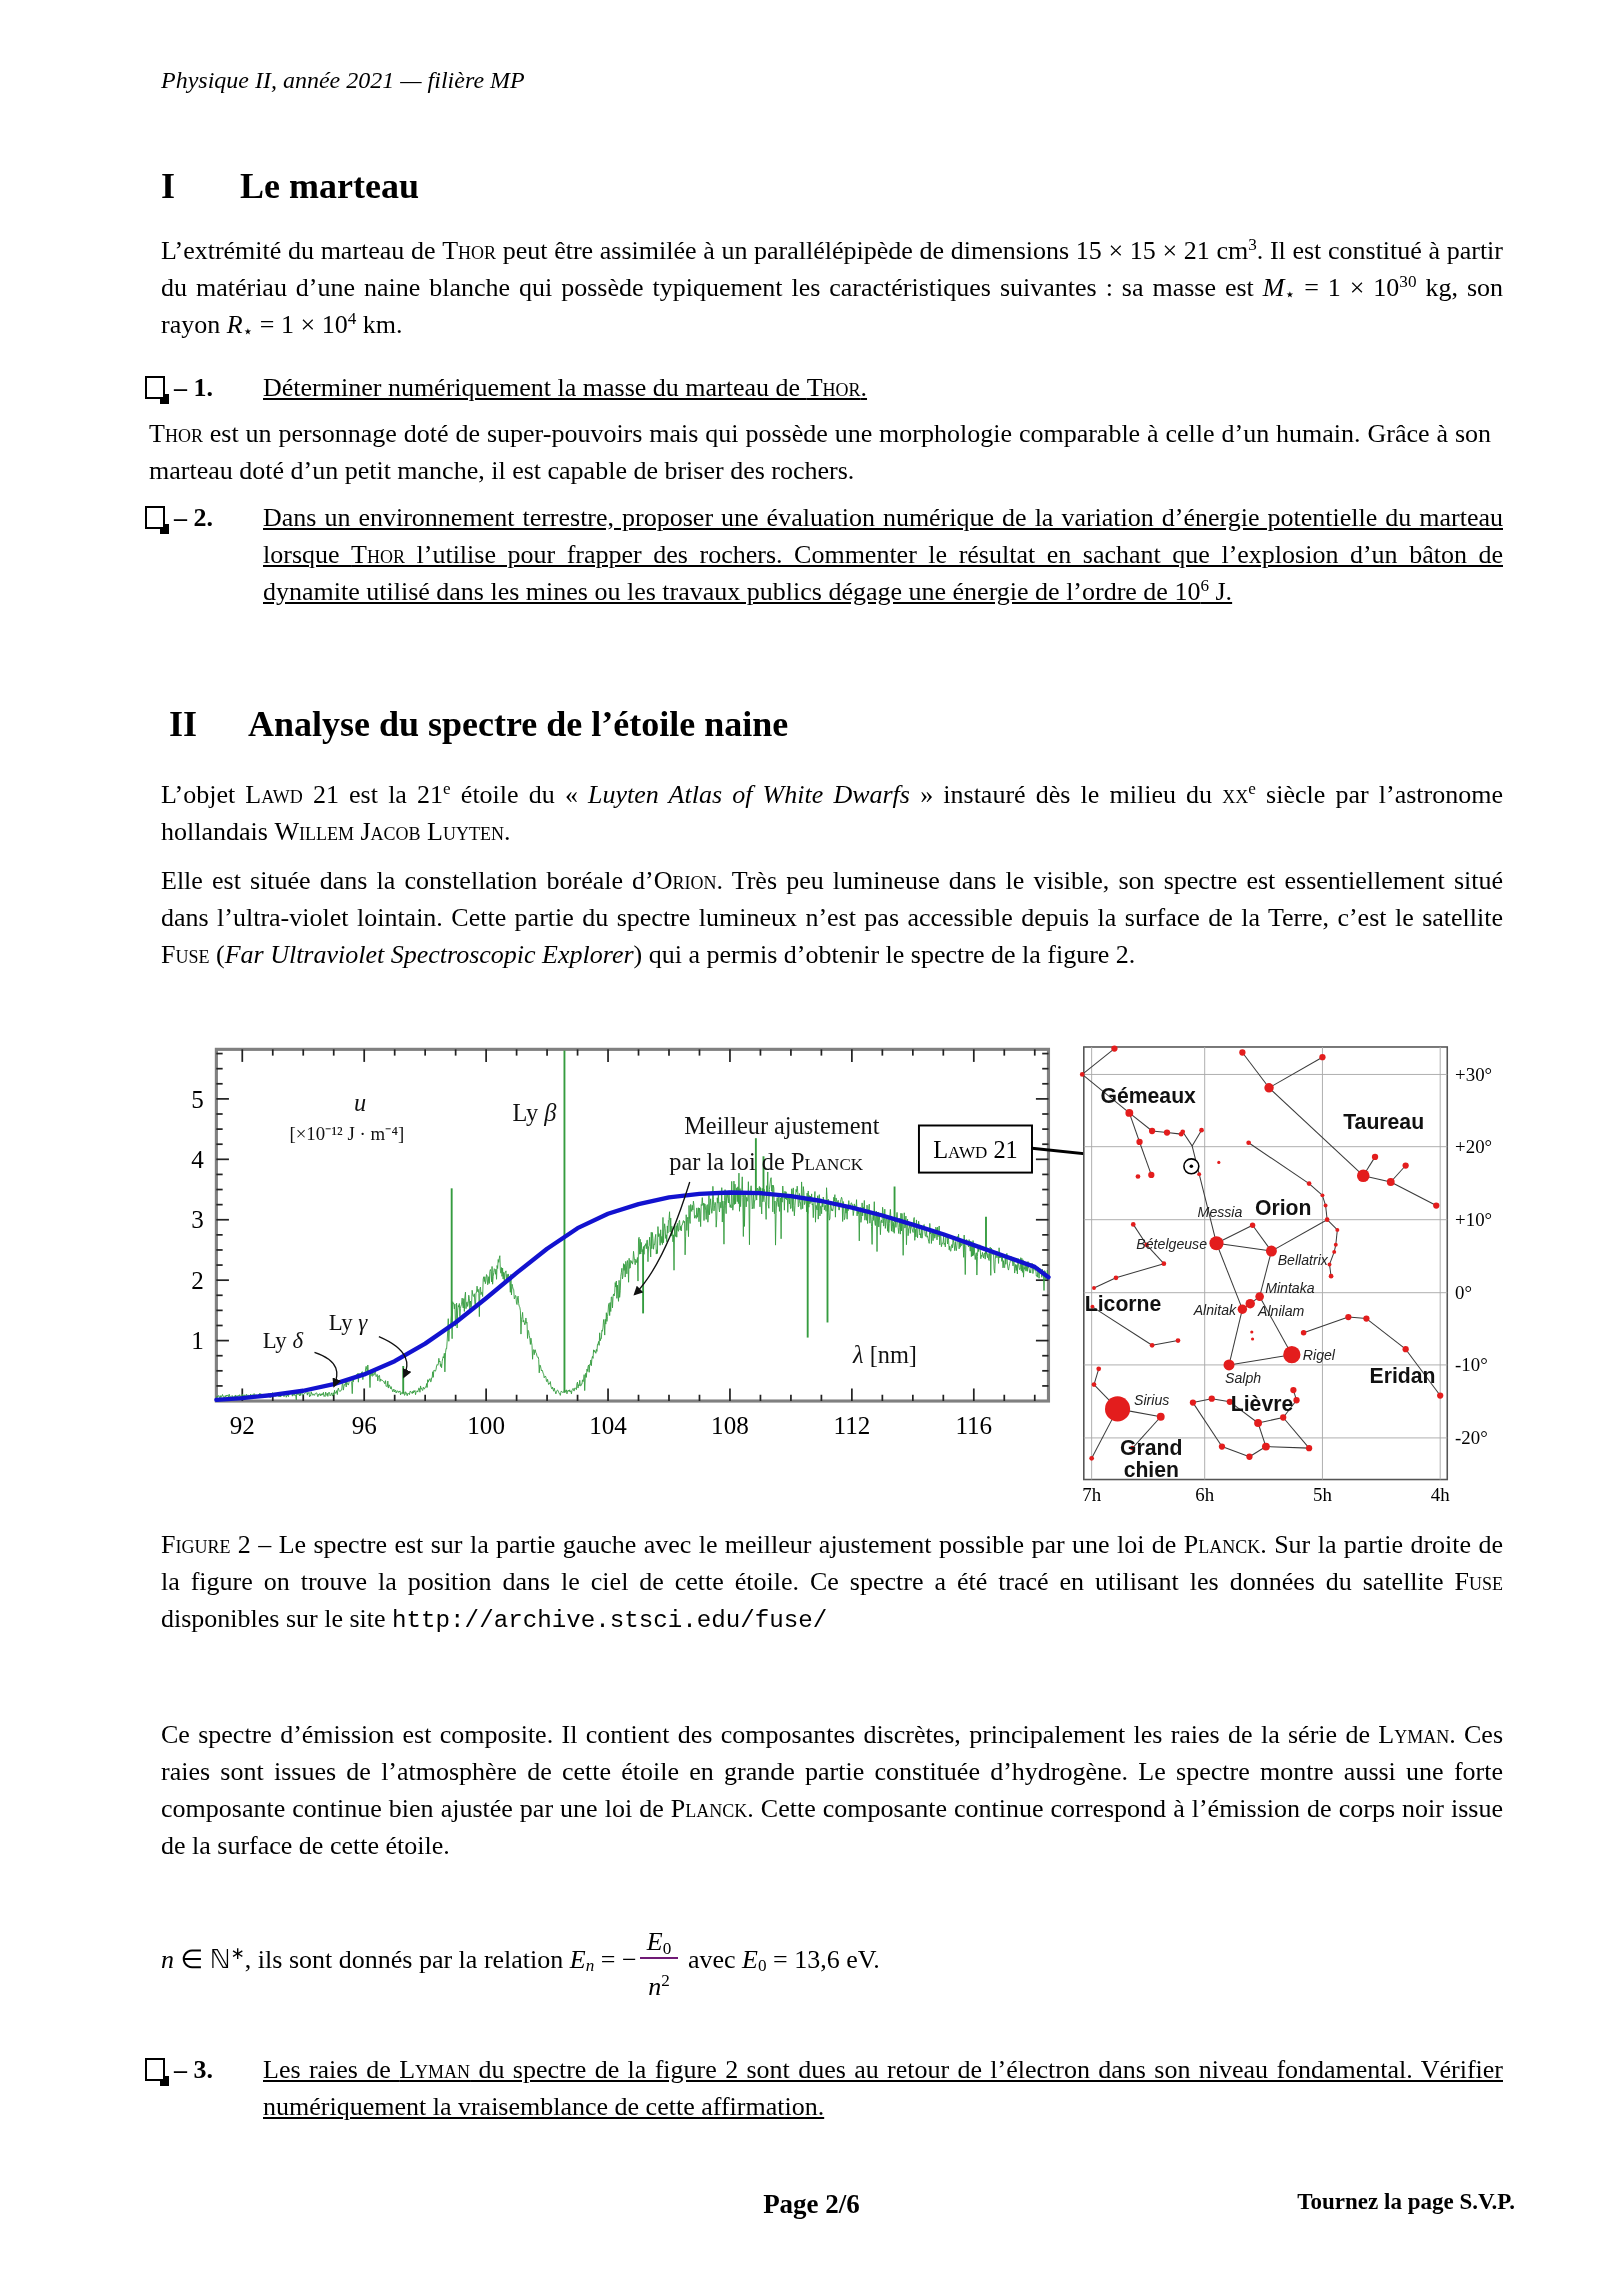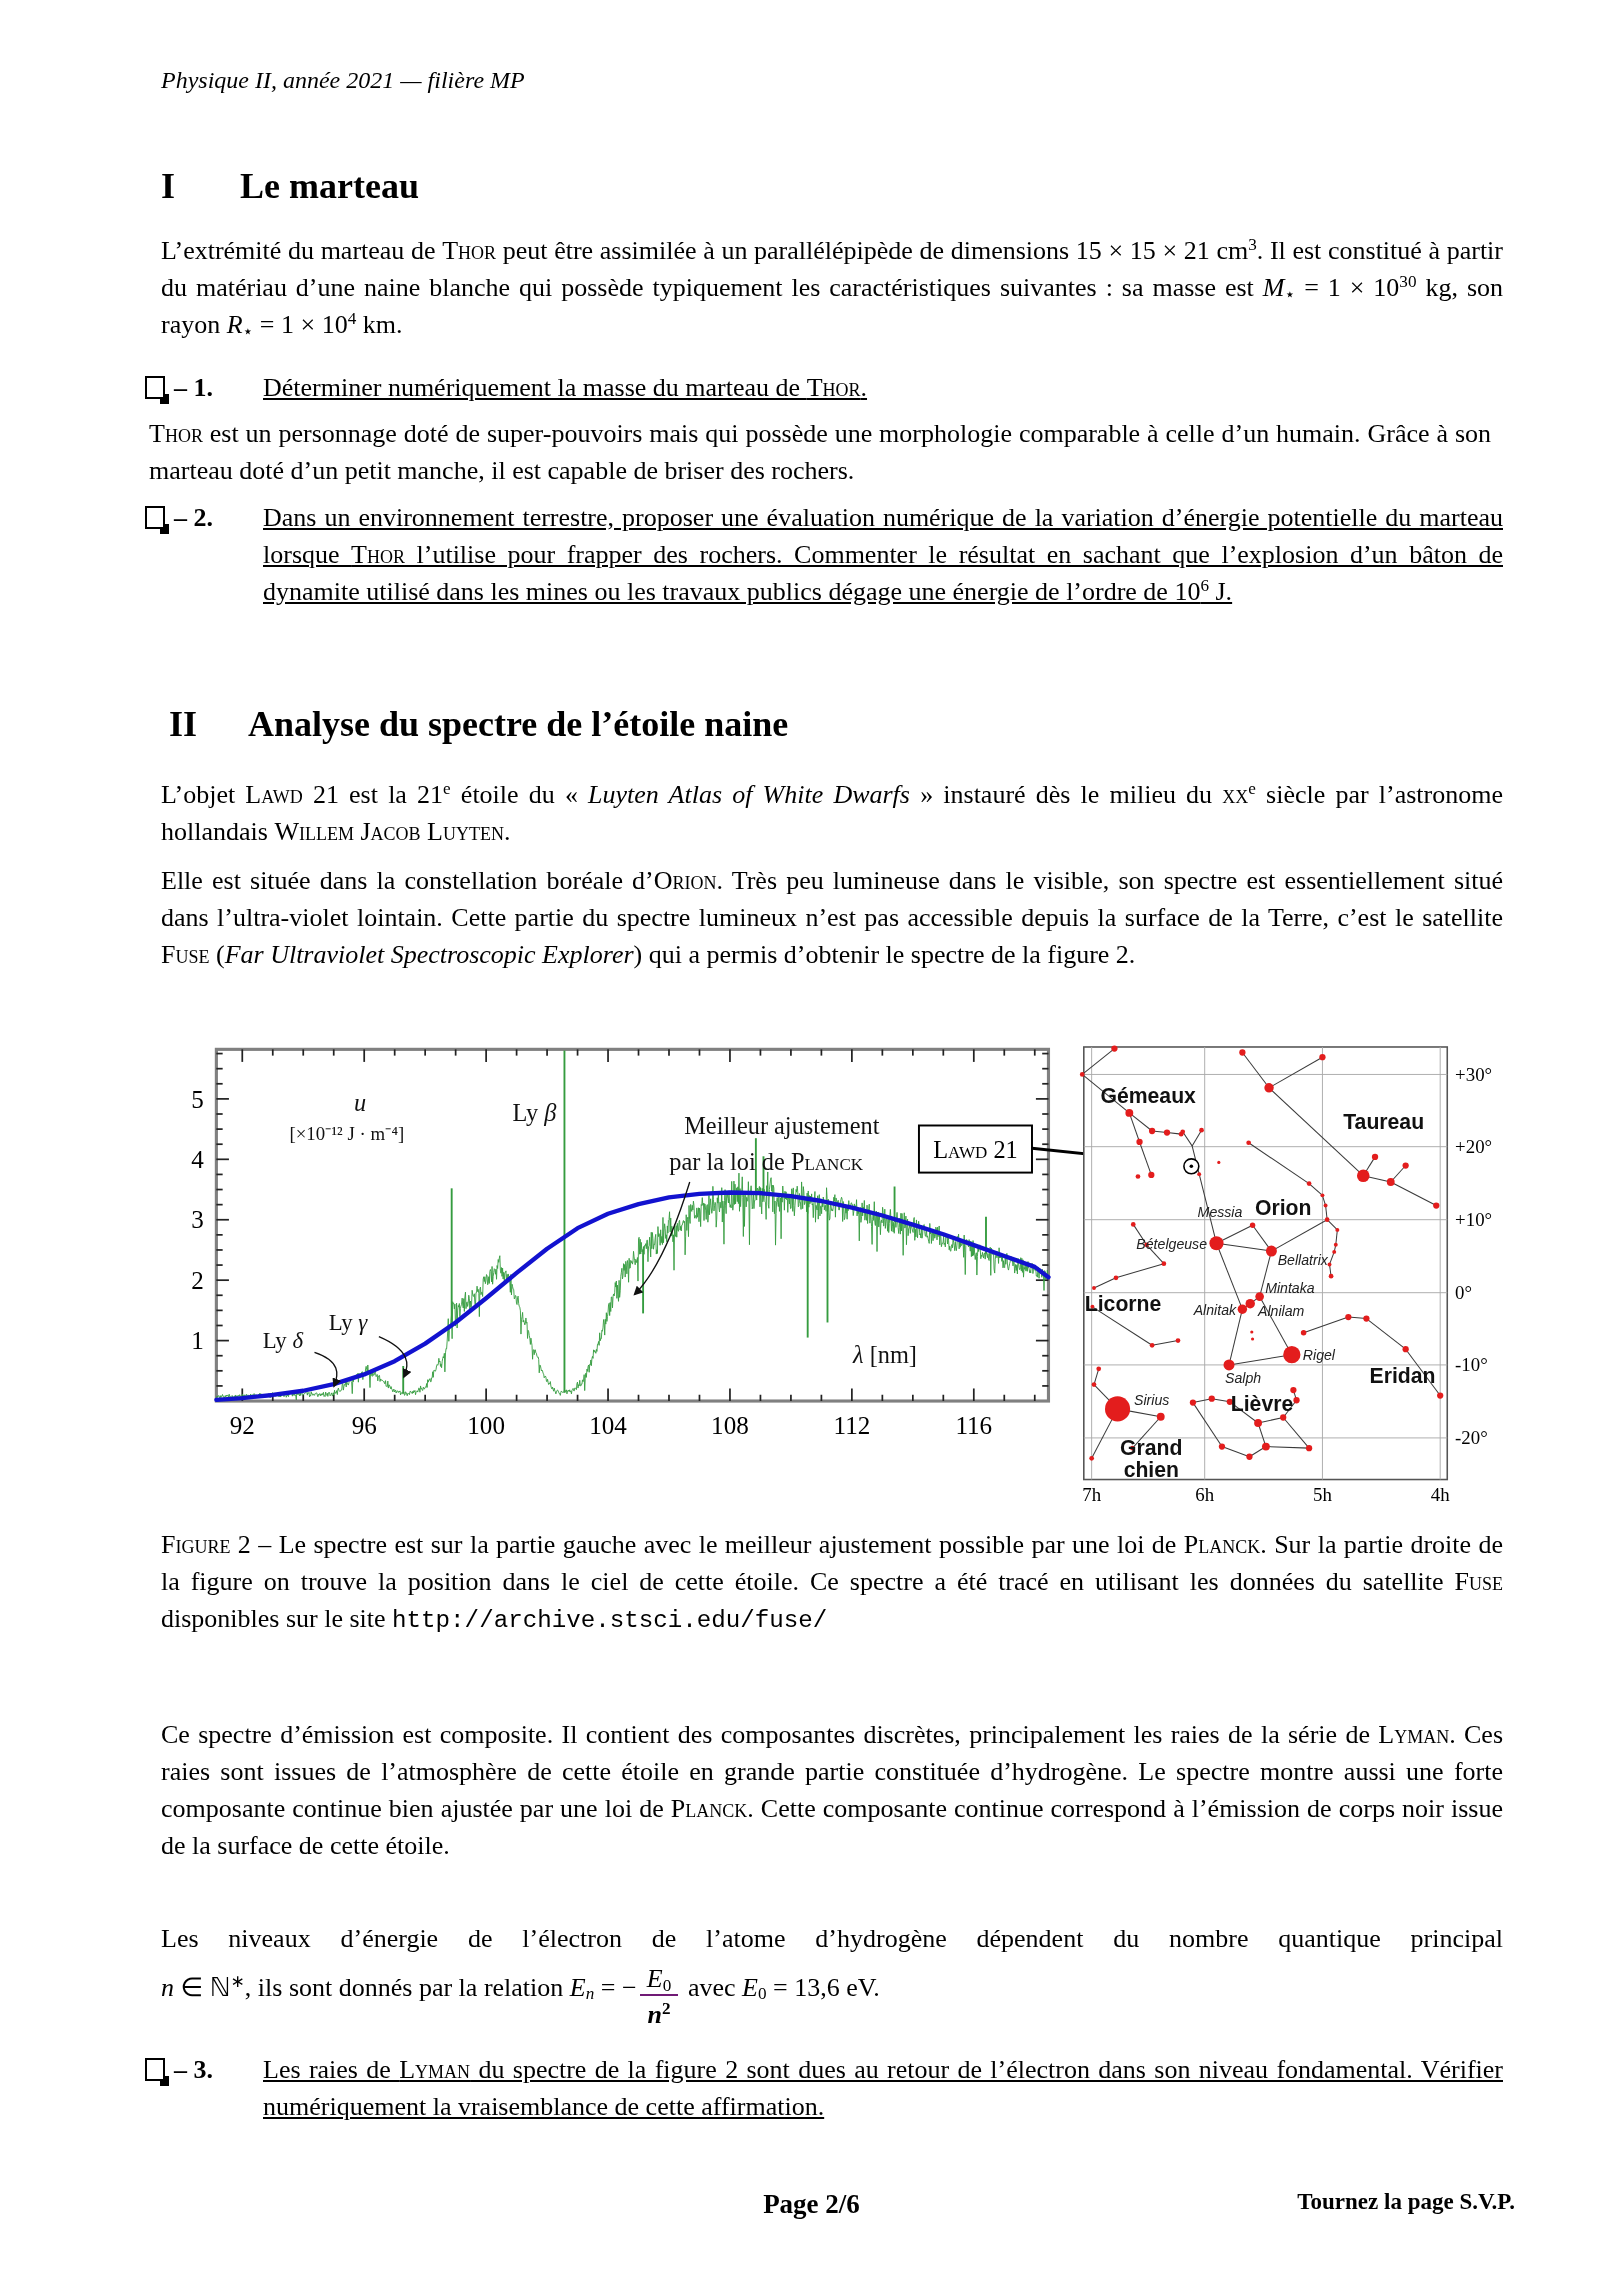--- a/index.html
+++ b/index.html
@@ -19,21 +19,21 @@
   .qglyph{position:relative;display:inline-block;width:19.6px;height:23px;margin-right:9.4px;vertical-align:-3.1px;}
   .qglyph::before{content:'';position:absolute;right:-4.7px;bottom:-4.7px;width:9.4px;height:9.4px;background:#000;}
   .qglyph::after{content:'';position:absolute;left:0;top:0;right:0;bottom:0;border:2.4px solid #000;background:#fff;}
   .seg-sc{font-variant:small-caps;}
   .seg-it{font-style:italic;}
   .seg-tt{font-family:"Liberation Mono",monospace;font-size:0.93em;}
   .seg-sup{font-size:0.66em;vertical-align:0.52em;line-height:0;}
   .seg-sub{font-size:0.66em;vertical-align:-0.22em;line-height:0;}
   .frac{display:inline-block;text-align:center;vertical-align:-1.05em;line-height:1.08;margin:0 3.9px;}
   .frac .num{display:block;border-bottom:2px solid #701a75;padding:0 6.3px 0.8px;}
-  .frac .den{display:block;padding-top:5px;font-weight:bold;}
+  .frac .den{display:block;padding-top:14px;}
   .eqline{margin-top:7.9px;}
   .footer-center{font-weight:bold;font-size:27px;text-align:center;width:100%;}
   .footer-right{font-weight:bold;font-size:23px;}
   
   .ax-label{font-family:"Liberation Serif",serif;font-size:32px;fill:#000;}
   .ann{font-family:"Liberation Serif",serif;fill:#111;}
   .map-const{font-family:"Liberation Sans",sans-serif;font-weight:bold;font-size:27px;fill:#111;}
   .map-star{font-family:"Liberation Sans",sans-serif;font-style:italic;font-size:18px;fill:#222;}
   .map-axis{font-family:"Liberation Serif",serif;font-size:24px;fill:#000;}
   .lawd-label{font-family:"Liberation Serif",serif;font-variant:small-caps;font-size:31px;fill:#000;}
@@ -401,21 +401,20 @@
         <circle cx="1287" cy="166" r="2.3" fill="#000"></circle>
       </g>
     </svg>
 </div>
 
 <div class="abs caption" style="left:161px;top:1526px;width:1342px;"><span class="seg-sc">Figure</span><span> 2 – Le spectre est sur la partie gauche avec le meilleur ajustement possible par une loi de </span><span class="seg-sc">Planck</span><span>. Sur la partie droite de la figure on trouve la position dans le ciel de cette étoile. Ce spectre a été tracé en utilisant les données du satellite </span><span class="seg-sc">Fuse</span><span> disponibles sur le site </span><span class="seg-tt">http://archive.stsci.edu/fuse/</span></div>
 
 <div class="abs para" style="left:161px;top:1716px;width:1342px;"><span>Ce spectre d’émission est composite. Il contient des composantes discrètes, principalement les raies de la série de </span><span class="seg-sc">Lyman</span><span>. Ces raies sont issues de l’atmosphère de cette étoile en grande partie constituée d’hydrogène. Le spectre montre aussi une forte composante continue bien ajustée par une loi de </span><span class="seg-sc">Planck</span><span>. Cette composante continue correspond à l’émission de corps noir issue de la surface de cette étoile.</span></div>
 
 <div class="abs para" style="left:161px;top:1920px;width:1342px;">
-  <div style="text-align:justify;text-align-last:justify;"><span>Les niveaux d’énergie de l’électron de l’atome d’hydrogène dépendent du nombre quantique principal</span></div>
   <div class="eqline"><span class="seg-it">n</span><span> ∈ ℕ</span><span class="seg-sup">∗</span><span>, ils sont donnés par la relation </span><span class="seg-it">E</span><span class="seg-sub seg-it">n</span><span> = −</span><span class="frac"><span class="num"><span class="seg-it">E</span><span class="seg-sub">0</span></span><span class="den"><span class="seg-it">n</span><span class="seg-sup">2</span></span></span><span> avec </span><span class="seg-it">E</span><span class="seg-sub">0</span><span> = 13,6 eV.</span></div>
 </div>
 
 <div class="abs question" style="left:145px;top:2051px;width:1358px;">
   <span class="qmark"><span class="qglyph"></span><span class="qnum">– 3.</span></span>
   <div class="qbody"><span>Les raies de </span><span class="seg-sc">Lyman</span><span> du spectre de la figure 2 sont dues au retour de l’électron dans son niveau fondamental. Vérifier numériquement la vraisemblance de cette affirmation.</span></div>
 </div>
 
 <div class="abs footer-center" style="left:0;top:2189px;">Page 2/6</div>
 <div class="abs footer-right" style="right:108px;top:2189px;">Tournez la page S.V.P.</div>

